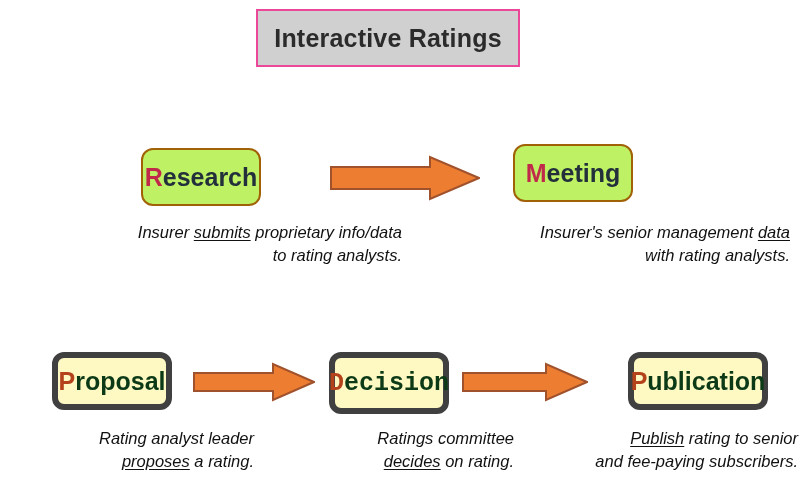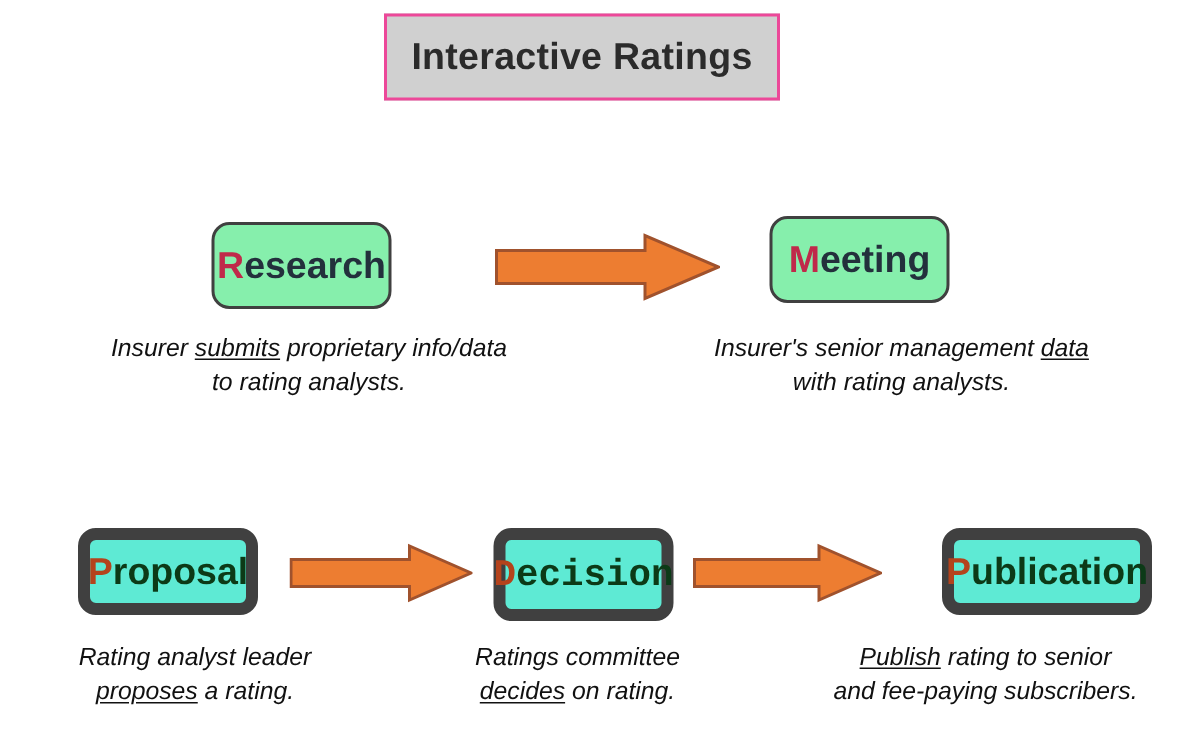--- a/index.html
+++ b/index.html
@@ -57,29 +57,29 @@
     font-size: 25px;
     font-weight: bold;
     white-space: nowrap;
     line-height: 1;
   }
   .node .cap {
     font-weight: bold;
   }
 
   .node.blue {
-    background: #86efac;
-    border: 2px solid #404040;
+    background: #bef264;
+    border: 2px solid #a16207;
   }
   .node.blue .node-label { color: #23303c; }
   .node.blue .cap { color: #c0294a; }
 
   .node.green {
-    background: #5eead4;
-    border: 8px solid #404040;
+    background: #fef9c3;
+    border: 6px solid #404040;
   }
   .node.green .node-label { color: #0c3a17; }
   .node.green .cap { color: #b4431c; }
 
   
   #node-research   { left: 141px; top: 148px; width: 120px; height: 58px; }
   #node-meeting    { left: 513px; top: 144px; width: 120px; height: 58px; }
   #node-proposal   { left: 52px;  top: 352px; width: 120px; height: 58px; }
   #node-decision   { left: 329px; top: 352px; width: 120px; height: 62px; font-family: Liberation Mono, monospace; }
   #node-publication{ left: 628px; top: 352px; width: 140px; height: 58px; }
@@ -99,21 +99,21 @@
     font-size: 16.5px;
     color: #111111;
     text-align: center;
     line-height: 1.42;
     white-space: nowrap;
   }
   .caption u {
     text-decoration: underline;
     text-underline-offset: 2px;
   }
-  .caption .line { display: block; }
+  .caption .line { display: block; text-align: right; }
 
   #caption-research { left: 10px;  top: 221px; width: 392px; }
   #caption-meeting  { left: 412px; top: 221px; width: 378px; }
   #caption-proposal { left: 6px;   top: 427px; width: 248px; }
   #caption-decision { left: 256px; top: 427px; width: 258px; }
   #caption-publication { left: 516px; top: 427px; width: 282px; }
 </style>
 </head>
 <body>
 

